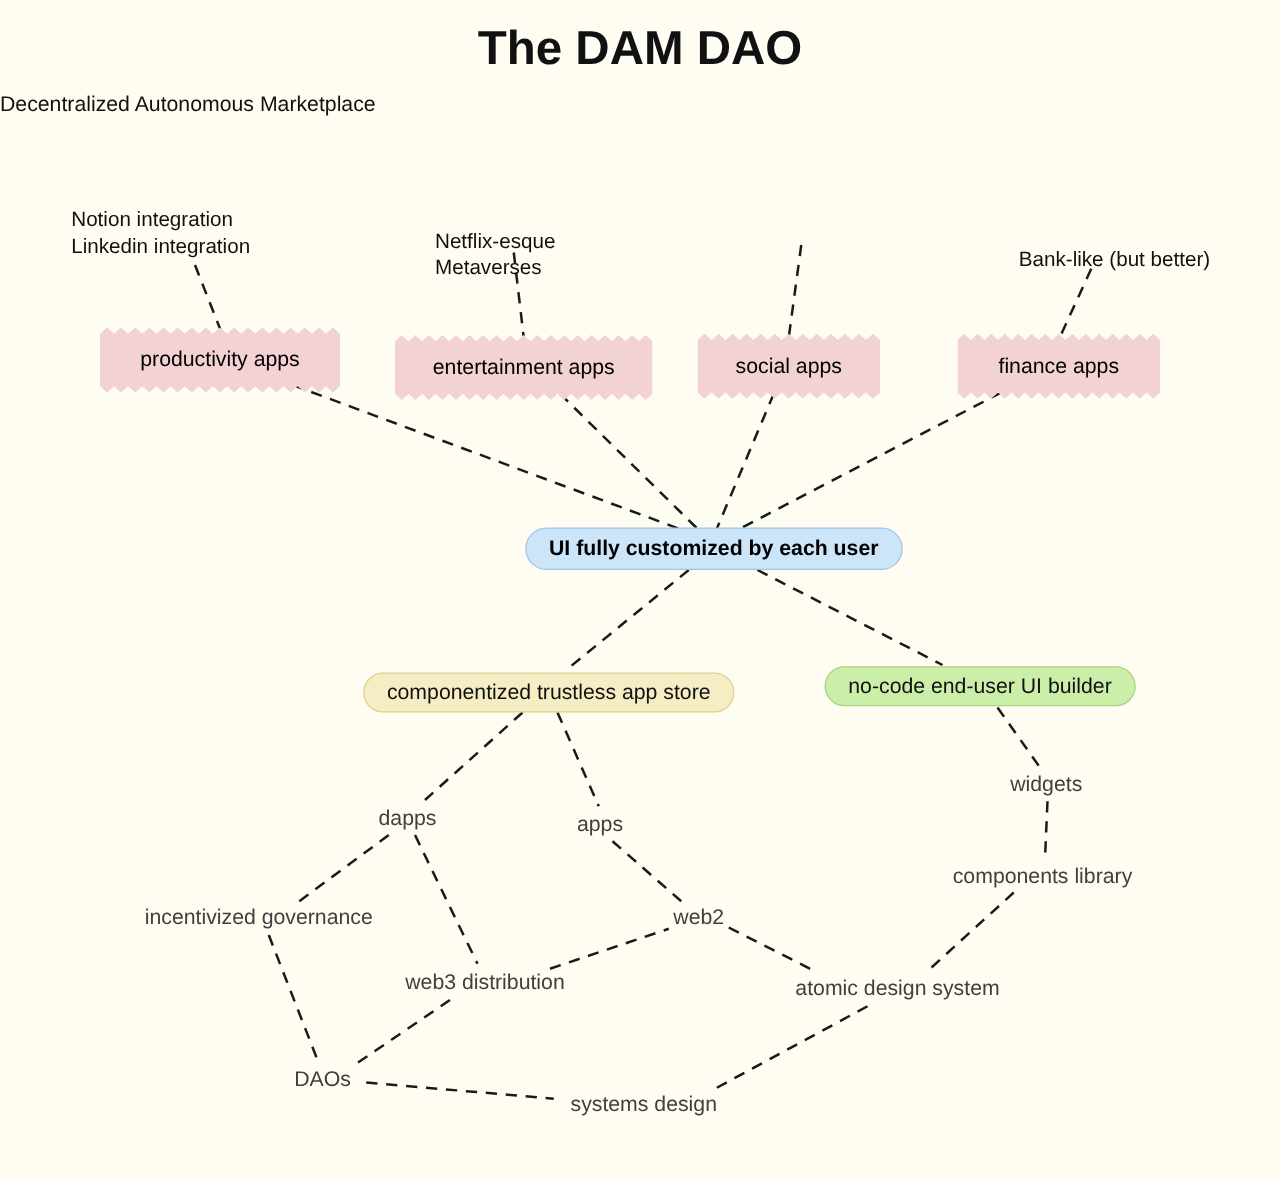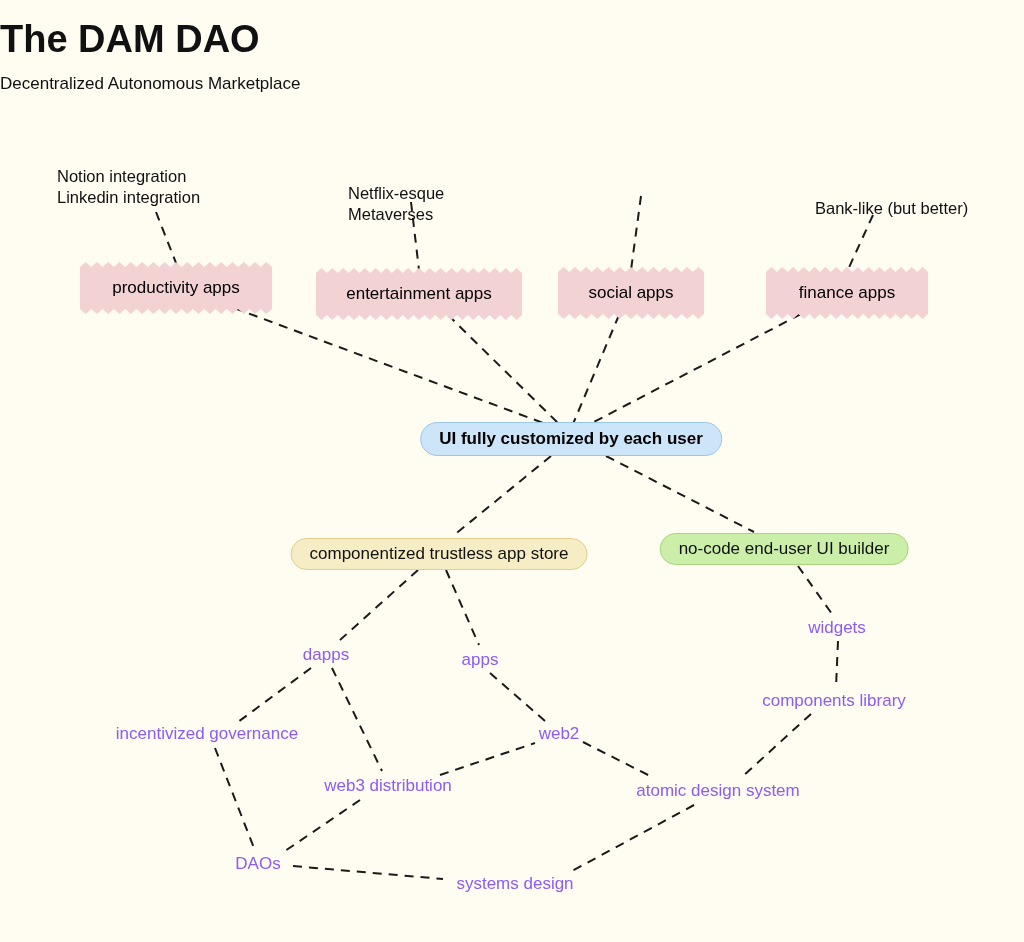--- a/index.html
+++ b/index.html
@@ -30,21 +30,21 @@
     width: 1024px;
     height: 942px;
     border-radius: 11px;
   }
 
   .title {
     position: absolute;
     left: 0;
     top: 18px;
     width: 1024px;
-    text-align: left;
+    text-align: center;
     font-size: 38px;
     font-weight: bold;
     color: #111111;
     letter-spacing: 0px;
   }
   .subtitle {
     position: absolute;
     left: 0;
     top: 74px;
     width: 1024px;
@@ -61,21 +61,21 @@
     color: #111111;
     white-space: pre;
     line-height: 21px;
   }
   .plain.left   { text-align: left; }
 
   
   .leaf {
     position: absolute;
     font-size: 17px;
-    color: #8b5cf6;
+    color: #404040;
     white-space: nowrap;
     transform: translate(-50%, -50%);
     text-align: right;
   }
 
   
   .pill {
     position: absolute;
     transform: translate(-50%, -50%);
     display: flex;

